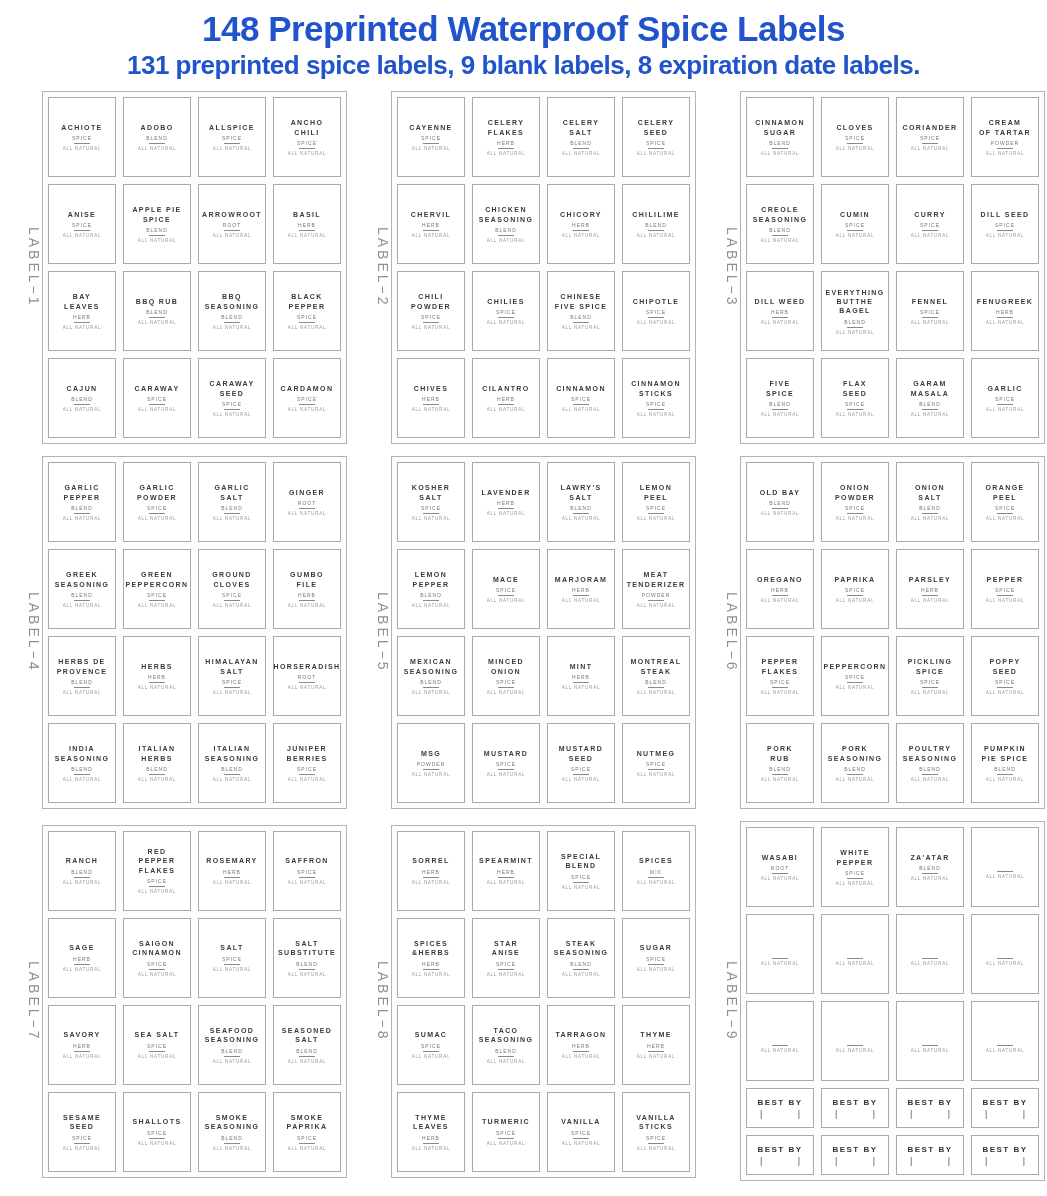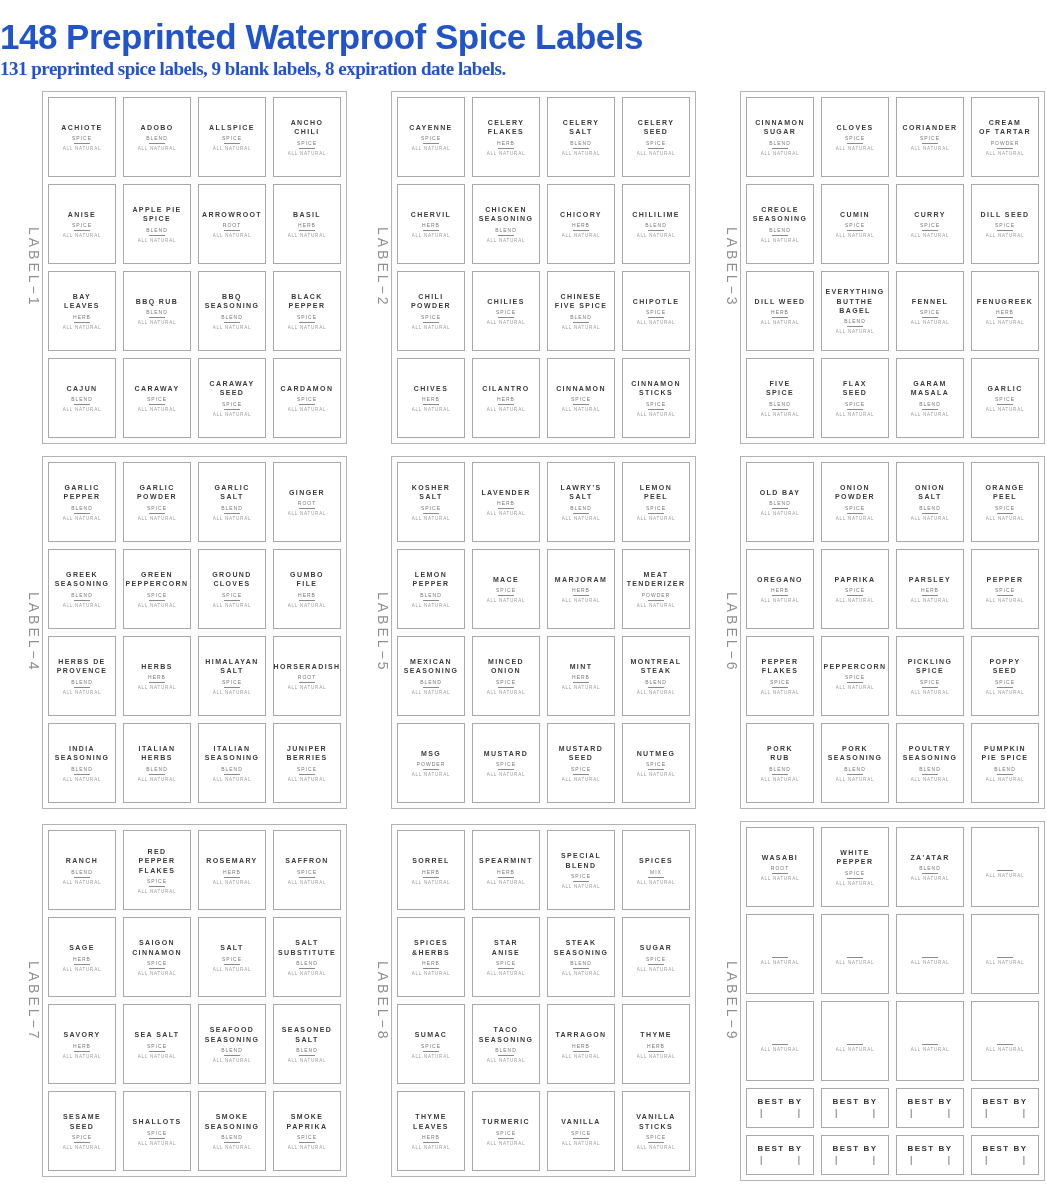--- a/index.html
+++ b/index.html
@@ -1,19 +1,19 @@
 <!DOCTYPE html>
 <html><head>
 <meta charset="utf-8">
 <style>
   html,body{margin:0;padding:0;background:#ffffff;width:1047px;height:1196px;overflow:hidden;
     font-family:"Liberation Sans",sans-serif;}
-  header{text-align:left;padding-top:16px;}
+  header{text-align:center;padding-top:8px;}
   h1{margin:0;font-size:35px;line-height:1.2;font-weight:700;letter-spacing:-0.5px;}
-  .sub{font-size:19px;line-height:1.2;font-weight:700;letter-spacing:-0.5px;font-family:Liberation Serif, serif;}
+  .sub{font-size:26px;line-height:1.2;font-weight:700;letter-spacing:-0.5px;}
   header, h1, .sub{color:#2154cb;}
 
   .sheets{display:grid;grid-template-columns:349px 349px 349px;row-gap:12px;
     padding-top:10px;margin-left:4px;}
   .sheet-group{display:flex;align-items:center;}
   .vlabel{writing-mode:vertical-rl;color:#8f8f8f;font-size:14px;letter-spacing:3px;
     width:38px;text-align:center;flex:0 0 38px;}
   .sheet{background:#fdfdfd;border:1px solid #b3b3b3;padding:5px;display:grid;
     grid-template-columns:repeat(4,68px);gap:7px;}
 

